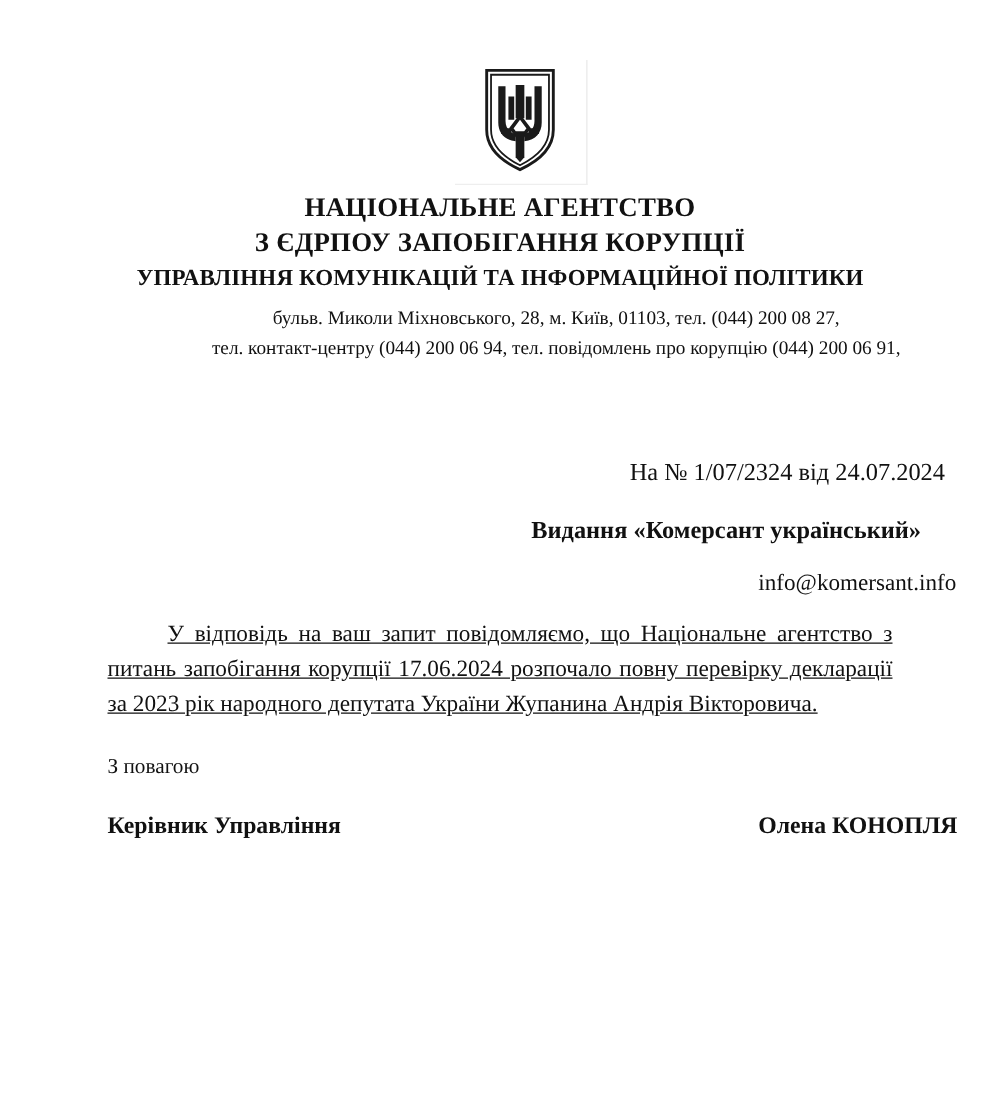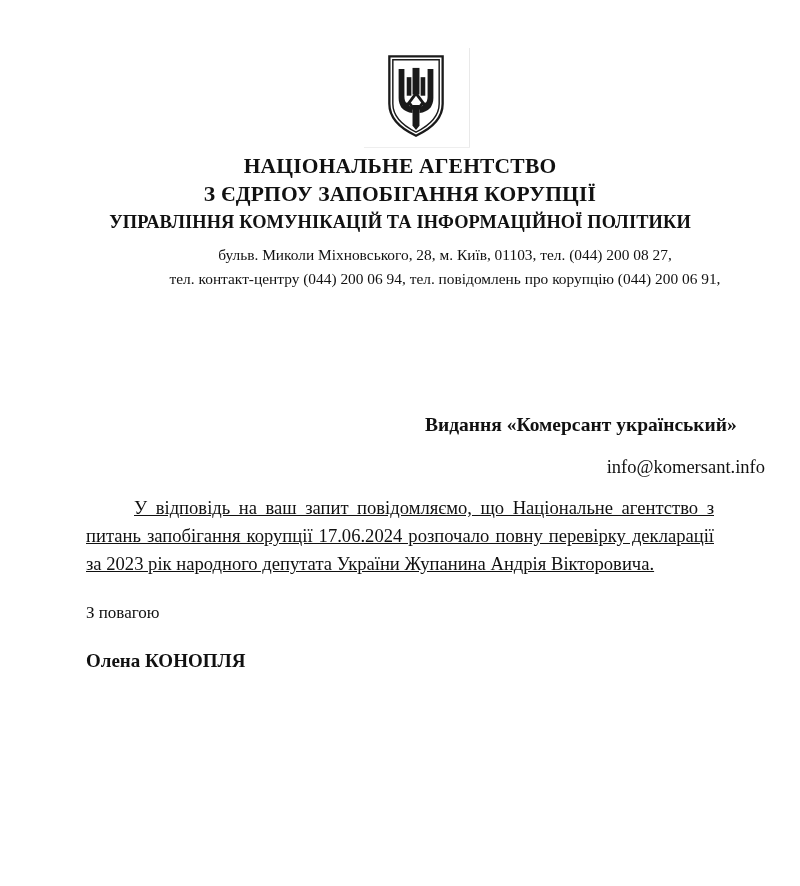--- a/index.html
+++ b/index.html
@@ -212,29 +212,31 @@
     <div class="org-line-1">НАЦІОНАЛЬНЕ АГЕНТСТВО</div>
     <div class="org-line-2">З ЄДРПОУ ЗАПОБІГАННЯ КОРУПЦІЇ</div>
     <div class="org-line-3">УПРАВЛІННЯ КОМУНІКАЦІЙ ТА ІНФОРМАЦІЙНОЇ ПОЛІТИКИ</div>
   </div>
 
   <div class="addr">
     <div>бульв. Миколи Міхновського, 28, м. Київ, 01103, тел. (044) 200 08 27,</div>
     <div>тел. контакт-центру (044) 200 06 94, тел. повідомлень про корупцію (044) 200 06 91,</div>
   </div>
 
+  <div class="ref-line">На № 1/07/2324 від 24.07.2024</div>
 
   <div class="addressee">
     <div class="addressee-name">Видання «Комерсант український»</div>
     <div class="addressee-email">info@komersant.info</div>
   </div>
 
   <div class="body-text">
     <p>У відповідь на ваш запит повідомляємо, що Національне агентство з питань запобігання корупції 17.06.2024 розпочало повну перевірку декларації за 2023 рік народного депутата України Жупанина Андрія Вікторовича.</p>
   </div>
 
   <div class="closing">З повагою</div>
 
   <div class="signature-row">
+    <div class="sig-title">Керівник Управління</div>
     <div class="sig-name">Олена КОНОПЛЯ</div>
   </div>
 
 </div>
 
 </body></html>

